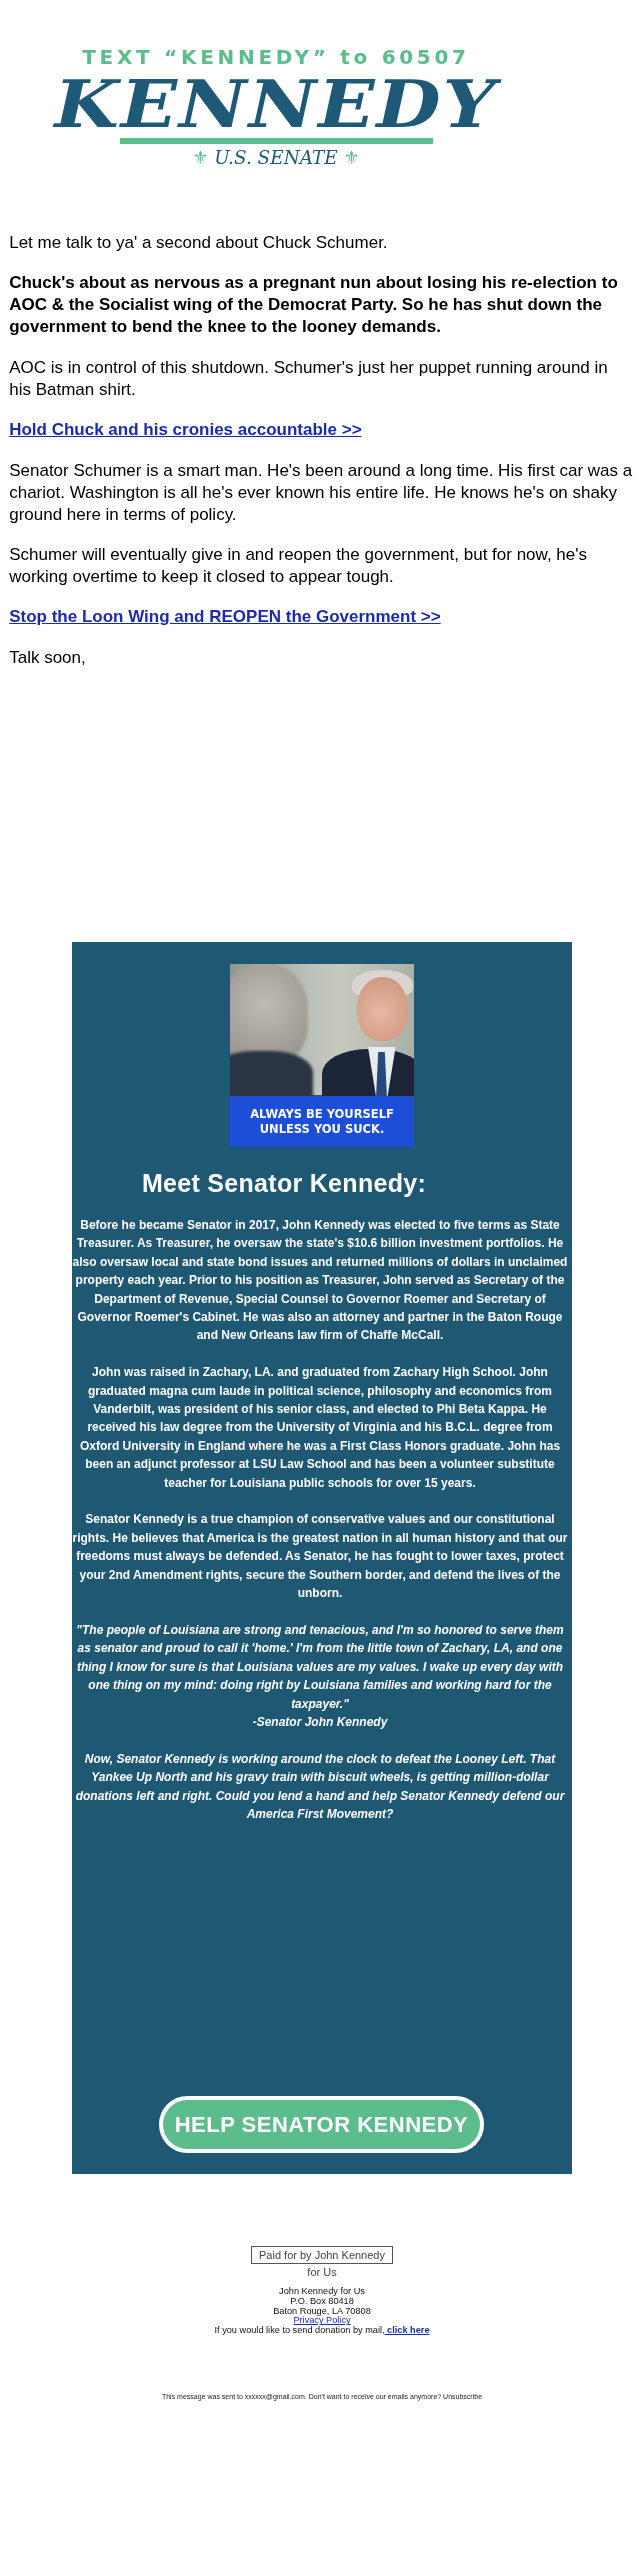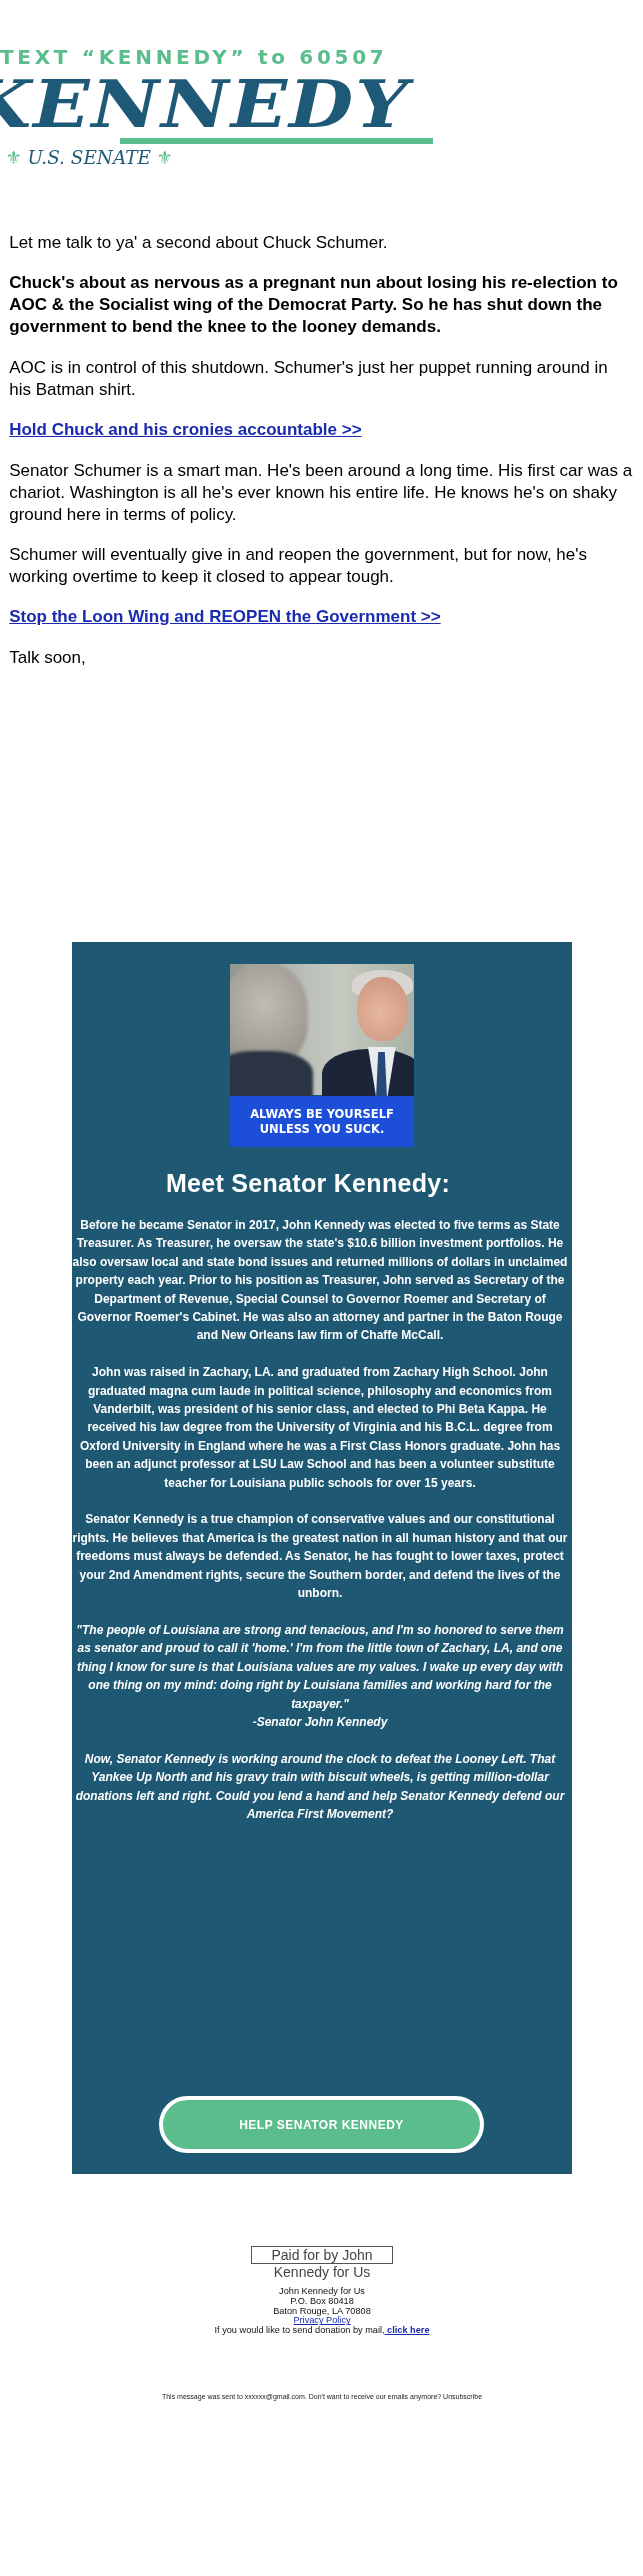--- a/index.html
+++ b/index.html
@@ -1,20 +1,20 @@
 <!DOCTYPE html>
 <html style="font-size:14.7px"><head>
 <meta charset="utf-8">
 <style>
   html, body { margin: 0; padding: 0; background: #ffffff; }
   body { width: 644px; height: 2576px; position: relative; overflow: hidden;
          font-family: "Liberation Sans", sans-serif; color: #000; }
 
   
-  .logo { position: absolute; left: 0; top: 44px; width: 552px; }
+  .logo { position: absolute; left: 0; top: 44px; width: 552px; text-align: center; }
   .logo-text-cta { font-family: "DejaVu Sans", sans-serif; font-weight: bold; color: #5bbd8c;
                    font-size: 20px; letter-spacing: 3.7px; line-height: 26px; }
   .logo-name { font-family: "DejaVu Serif", serif; font-weight: bold; font-style: italic;
                color: #1e5a78; font-size: 66px; line-height: 68px; letter-spacing: 1.8px;
                transform: scaleX(1.12); margin-top: 0; }
   .logo-rule { width: 313px; height: 5.5px; background: #5bbd8c; margin: 0 auto; }
   .logo-sub { font-family: "DejaVu Serif", serif; font-weight: normal; font-style: italic;
               color: #1e5a78; font-size: 18.4px; line-height: 26px; margin-top: 1.8px; }
   .logo-sub .fleur { color: #5bbd8c; font-style: normal; font-size: 18.4px; padding: 0 5.5px; }
 
@@ -43,33 +43,33 @@
   .hero-photo .shirt { position: absolute; left: 138px; top: 83px; width: 27.6px; height: 51px; background: #e8ecef;
                 clip-path: polygon(0 0, 100% 0, 70% 100%, 30% 100%); }
   .hero-photo .tie { position: absolute; left: 146px; top: 88px; width: 11px; height: 46px; background: #27497a;
                 clip-path: polygon(20% 0, 80% 0, 100% 100%, 0 100%); }
   .hero-caption { position: absolute; left: 0; top: 132px; width: 184px; height: 51px; background: #1d4ed8;
                   color: #ffffff; font-family: "DejaVu Sans", sans-serif; font-weight: bold;
                   font-size: 11.5px; line-height: 14.7px; display: flex; flex-direction: column;
                   justify-content: center; align-items: center; }
 
   .panel-title { position: absolute; left: 0; top: 226px; width: 424px; font-size: 25px; font-weight: bold;
-                 line-height: 31px; letter-spacing: 0.3px; padding-left: 24px; }
+                 line-height: 31px; letter-spacing: 0.3px; }
   .panel-body { position: absolute; left: 0; top: 274px; width: 496px; font-size: 12px; line-height: 18.4px; font-weight: bold; }
   .panel-body p { margin: 0 0 18.4px 0; }
   .panel-body p.ital { font-style: italic; }
 
   .cta { position: absolute; left: 87px; top: 1154px; width: 325px; height: 57px; box-sizing: border-box;
          border: 4.6px solid #ffffff; border-radius: 28.5px; background: #5bbd8c; color: #ffffff;
-         font-family: "Liberation Sans", sans-serif; font-weight: bold; font-size: 12px; letter-spacing: 0.5px;
+         font-family: "Liberation Sans", sans-serif; font-weight: bold; font-size: 22px; letter-spacing: 0.5px;
          display: flex; align-items: center; justify-content: center; cursor: pointer; }
 
   
   .paid { position: absolute; left: 251px; top: 2246px; width: 142px; height: 18.4px; box-sizing: border-box;
-          border: 0.9px solid #555; font-size: 14px; color: #444; text-align: center; line-height: 16.5px; }
+          border: 0.9px solid #555; font-size: 11px; color: #444; text-align: center; line-height: 16.5px; }
   .address { position: absolute; left: 0; top: 2287px; width: 644px; text-align: center;
              font-size: 9.2px; line-height: 9.8px; color: #111; }
   .address a { color: #1a2bb0; text-decoration: underline; }
   .address a.strong { font-weight: bold; }
   .unsub { position: absolute; left: 0; top: 2393px; width: 644px; text-align: center; font-size: 7px; color: #222; }
 </style>
 </head>
 <body>
 
 <div class="logo">

